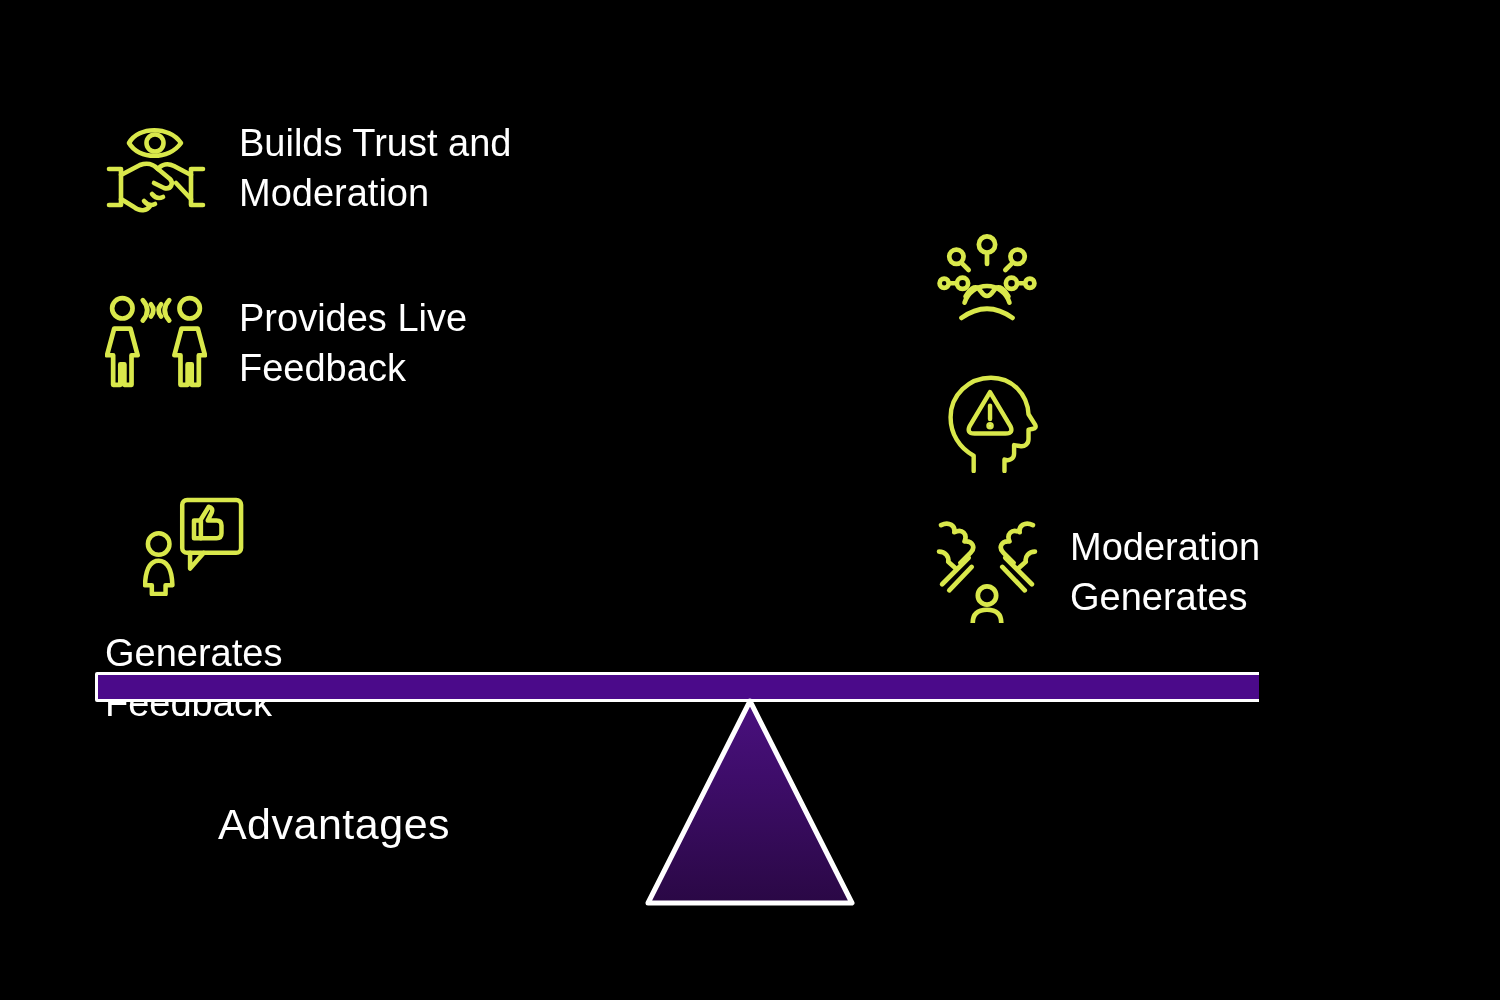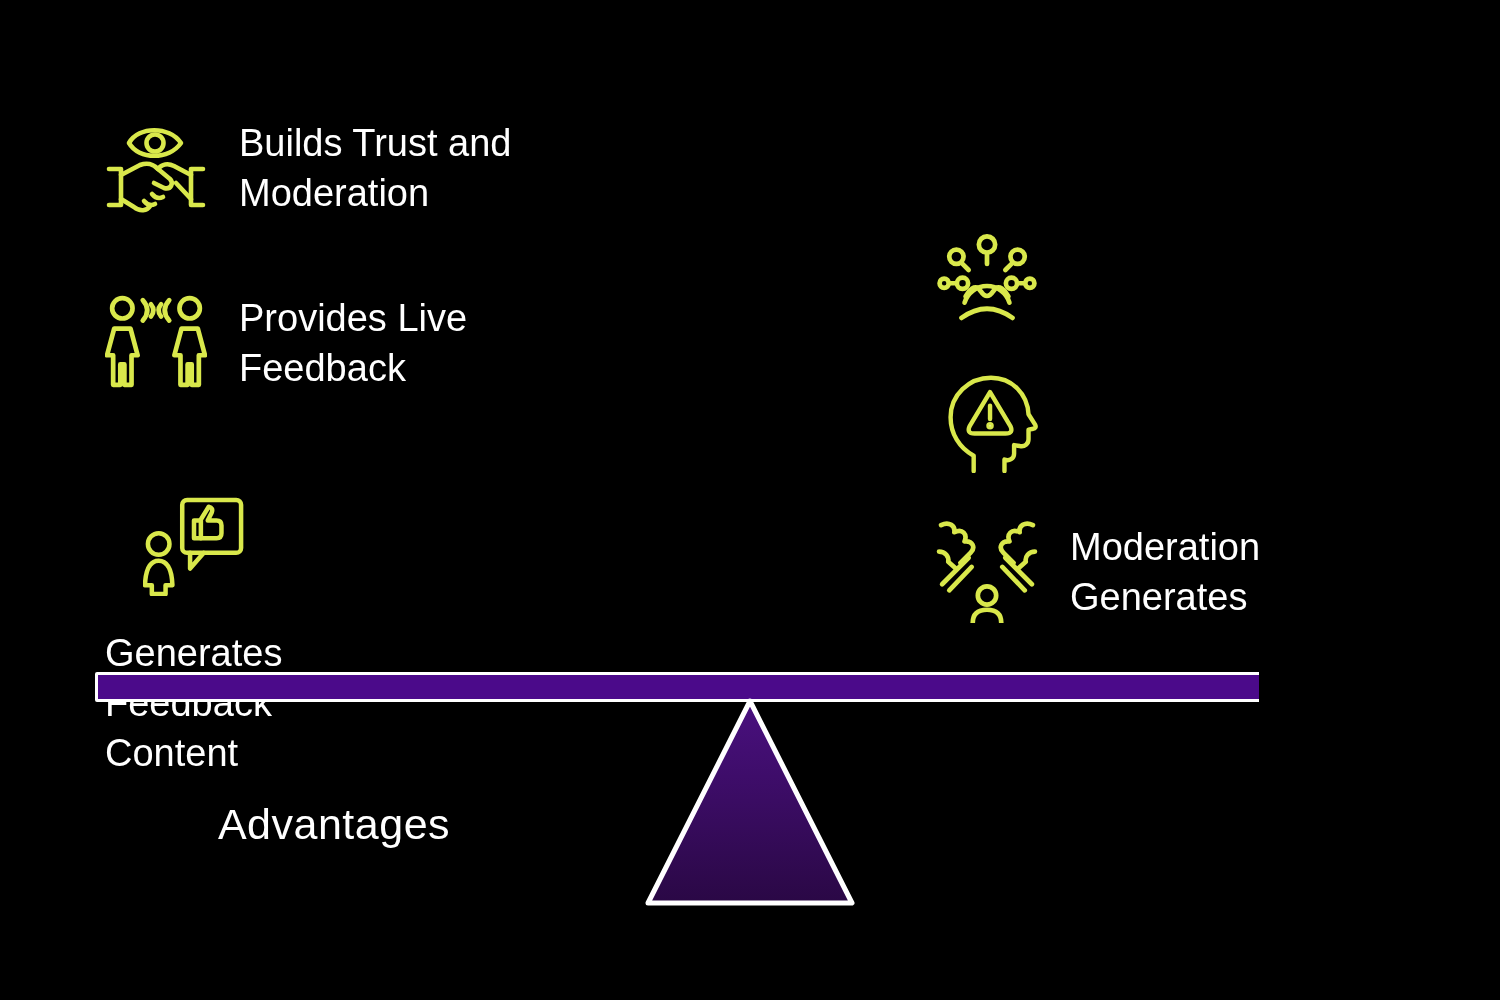--- a/index.html
+++ b/index.html
@@ -143,21 +143,20 @@
         <path d="M62 59 L48 75 V59"></path>
         <rect x="52" y="26" width="7" height="18"></rect>
         <path d="M59 44 h16 q5 0 5 -5 v-8 q0 -5 -5 -5 h-9 l4 -8 q2 -5 -3 -6 l-8 13"></path>
         <circle cx="16" cy="50" r="11"></circle>
         <path d="M2 92 q1 -25 14 -25 q13 0 14 25 h-7 v9 h-14 v-9 z"></path>
       </svg>
     </div>
     <div class="item-text">
       <span>Generates</span>
       <span>Feedback</span>
-      <span>Content</span>
     </div>
   </div>
 
   <div class="item row-d1">
     <div class="icon">
       <svg viewBox="0 0 100 100" stroke-width="4.6">
         <path d="M28 82 a23 23 0 0 1 44 0"></path>
         <path d="M29 76 q9 -15 15 -5 q6 9 12 0 q6 -10 15 5"></path>
         <path d="M25 97 q25 -18 50 0"></path>
         <path d="M50 44 V35"></path>

